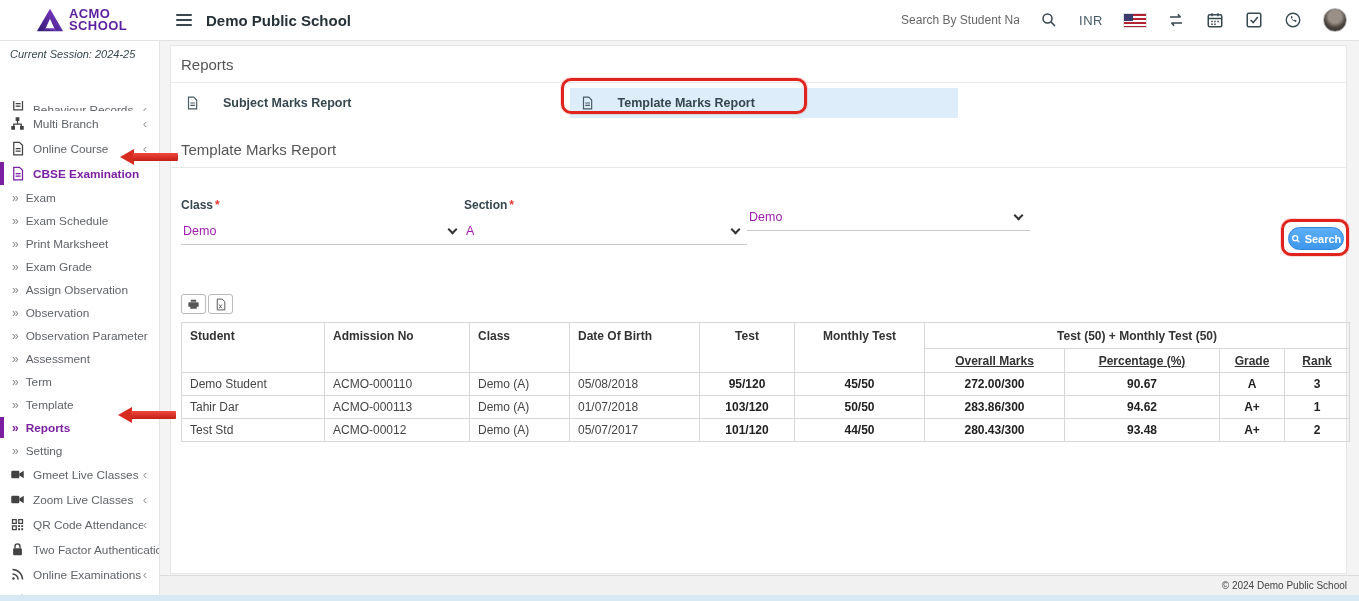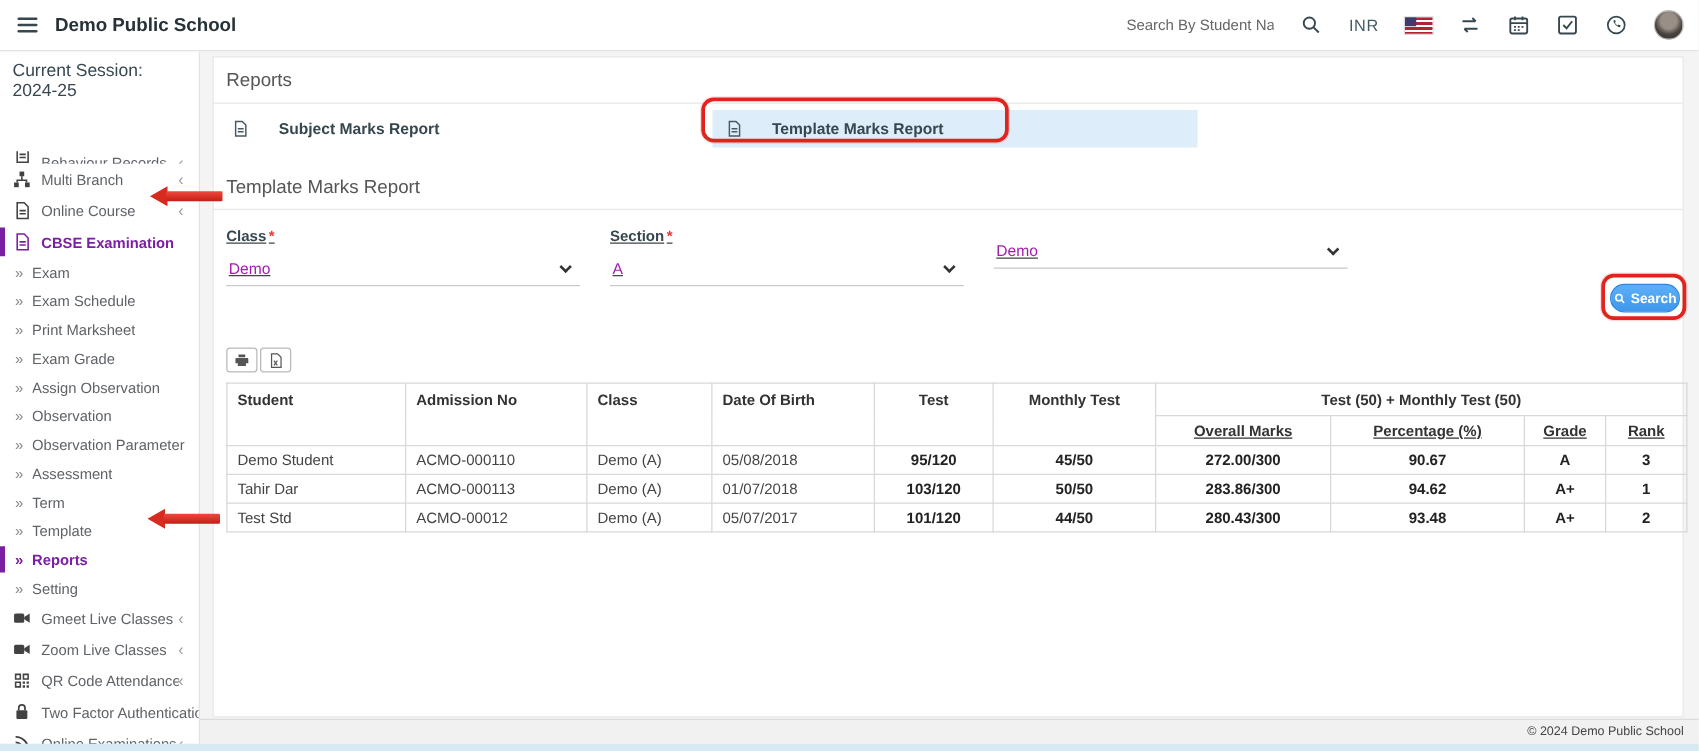--- a/index.html
+++ b/index.html
@@ -20,21 +20,21 @@
   .search-input::placeholder { color:#666; }
   .tb-ico { width:18px; height:18px; color:#37474f; display:inline-flex; }
   .tb-ico svg { width:100%; height:100%; }
   .currency { font-size:13px; color:#455a64; letter-spacing:0.5px; }
   .flag { width:22px; height:13px; position:relative; background:repeating-linear-gradient(180deg,#b22234 0 2px,#fff 2px 4px); box-shadow:0 0 0 1px #ddd; }
   .flag::after { content:''; position:absolute; left:0; top:0; width:9px; height:7px; background:#3c3b6e; }
   .avatar { width:24px; height:24px; border-radius:50%; background:radial-gradient(circle at 50% 35%, #9a8f86 0 35%, #4a4440 60%, #2e2a28 100%); border:1px solid #bbb; }
 
   
   .sidebar { position:absolute; left:0; top:41px; width:160px; bottom:6px; background:#fff; border-right:1px solid #e4e4e4; z-index:4; }
-  .sb-session { font-size:14px; color:#37474f; padding:7px 10px 2px; }
+  .sb-session { font-size:11px; color:#37474f; padding:7px 10px 2px;font-style:italic; }
   .sb-quicklinks { display:flex; align-items:center; font-size:11.5px; color:#37474f; padding:5px 10px 6px; border-bottom:1px solid #ececec; cursor:pointer; }
   .sb-quicklinks .grid-ic { margin-left:auto; width:13px; height:13px; color:#455a64; }
   .sb-menu { overflow:hidden; height:calc(100% - 58px);margin-top:39px; }
   .sb-item { display:flex; align-items:center; font-size:11.8px; color:#5f6368; cursor:pointer; white-space:nowrap; overflow:hidden; padding-left:10px; position:relative; }
   .sb-item.group { height:25px; }
   .sb-item.sub { height:23px; }
   .sb-item.clipped { height:10px; align-items:flex-end; overflow:hidden; }
   .sb-item.clipped .sb-label, .sb-item.clipped .sb-chev { transform:translateY(6px); }
   .sb-ico { width:15px; height:15px; margin-right:8px; color:#424242; flex:none; display:inline-flex; }
   .sb-ico svg { width:100%; height:100%; }
@@ -50,21 +50,21 @@
   .main { position:absolute; left:160px; top:41px; right:0; bottom:0; background:#f4f4f4; }
   .card { position:absolute; left:10px; top:4px; width:1177px; height:529px; background:#fff; border:1px solid #e6e6e6; padding:0 10px; }
   .card-title { font-size:15px; color:#555; padding-top:10px; }
   .card-divider { border-bottom:1px solid #e8e8e8; margin:9px -10px 0; }
   .tabs { display:flex; width:777px; margin-top:5px; height:30px; }
   .tab { width:388.5px; display:flex; align-items:center; gap:24px; font-size:12.5px; font-weight:700; color:#37474f; padding-left:4px; cursor:pointer; }
   .tab .t-ico { width:14px; height:14px; color:#455a64; display:inline-flex; }
   .tab .t-ico svg { width:100%; height:100%; }
   .tab.active { background:#ddeefa; padding-left:10px; }
   .section-title { font-size:15px; color:#555; margin-top:23px; }
-  .form-row { display:flex; gap:24px; margin-top:14px;text-decoration:underline; }
+  .form-row { display:flex; gap:0; margin-top:30px; }
   .field { width:283px; }
   .field-label { font-size:12px; font-weight:700; color:#37474f; }
   .field-label .req { color:#e53935; margin-left:2px; }
   .select { margin-top:10px; display:flex; align-items:center; justify-content:space-between; border-bottom:1px solid #c9c9c9; padding:2px 4px 6px 2px; cursor:pointer; }
   .select .sel-val { font-size:12.5px; color:#a21caf; }
   .caret { width:7px; height:7px; border-right:2px solid #333; border-bottom:2px solid #333; transform:rotate(45deg); margin-right:4px; margin-top:-3px; }
   .toolbar { margin-top:49px; display:flex; gap:2px; }
   .tool-btn { width:25px; height:20px; border:1px solid #b9b9b9; border-radius:3px; background:#fff; display:flex; align-items:center; justify-content:center; color:#555; cursor:pointer; }
   .tool-btn svg { width:13px; height:13px; }
 
@@ -94,20 +94,36 @@
   .annot-arrow { width:58px; height:16px; }
   .annot-arrow .tail { position:absolute; left:13px; right:0; top:4px; height:8px; background:linear-gradient(#f0483e,#c21f17); border-radius:1px; }
   .annot-arrow .head { position:absolute; left:0; top:0; width:0; height:0; border-top:8px solid transparent; border-bottom:8px solid transparent; border-right:14px solid #d62b1f; }
 </style>
 </head>
 <body>
 
 <div id="app">
 
   <div class="topbar">
+    <div class="brand">
+      <svg width="30" height="26" viewBox="0 0 48 40">
+        <defs>
+            <linearGradient id="lg" x1="0" y1="1" x2="1" y2="0">
+          <stop offset="0" stop-color="#2e1a6e"></stop>
+              <stop offset="1" stop-color="#8b3dd6"></stop>
+        </linearGradient>
+          </defs>
+        <path d="M24 2 L45 38 H33 L24 18 L15 38 H3 Z" fill="url(#lg)"></path>
+        <path d="M17 33 h14 l2.5 5 H14.5 Z" fill="url(#lg)"></path>
+      </svg>
+      <div class="brand-txt">
+        <div>ACMO</div>
+          <div>SCHOOL</div>
+      </div>
+    </div>
     <div class="hamburger">
         <div></div>
         <div></div>
         <div></div>
       </div>
     <div class="school-title">Demo Public School</div>
     <div class="topbar-right">
       <input class="search-input" type="text" placeholder="Search By Student Nam" style="">
       <span class="tb-ico">
         <svg viewBox="0 0 24 24" fill="none" stroke="currentColor" stroke-width="2">

